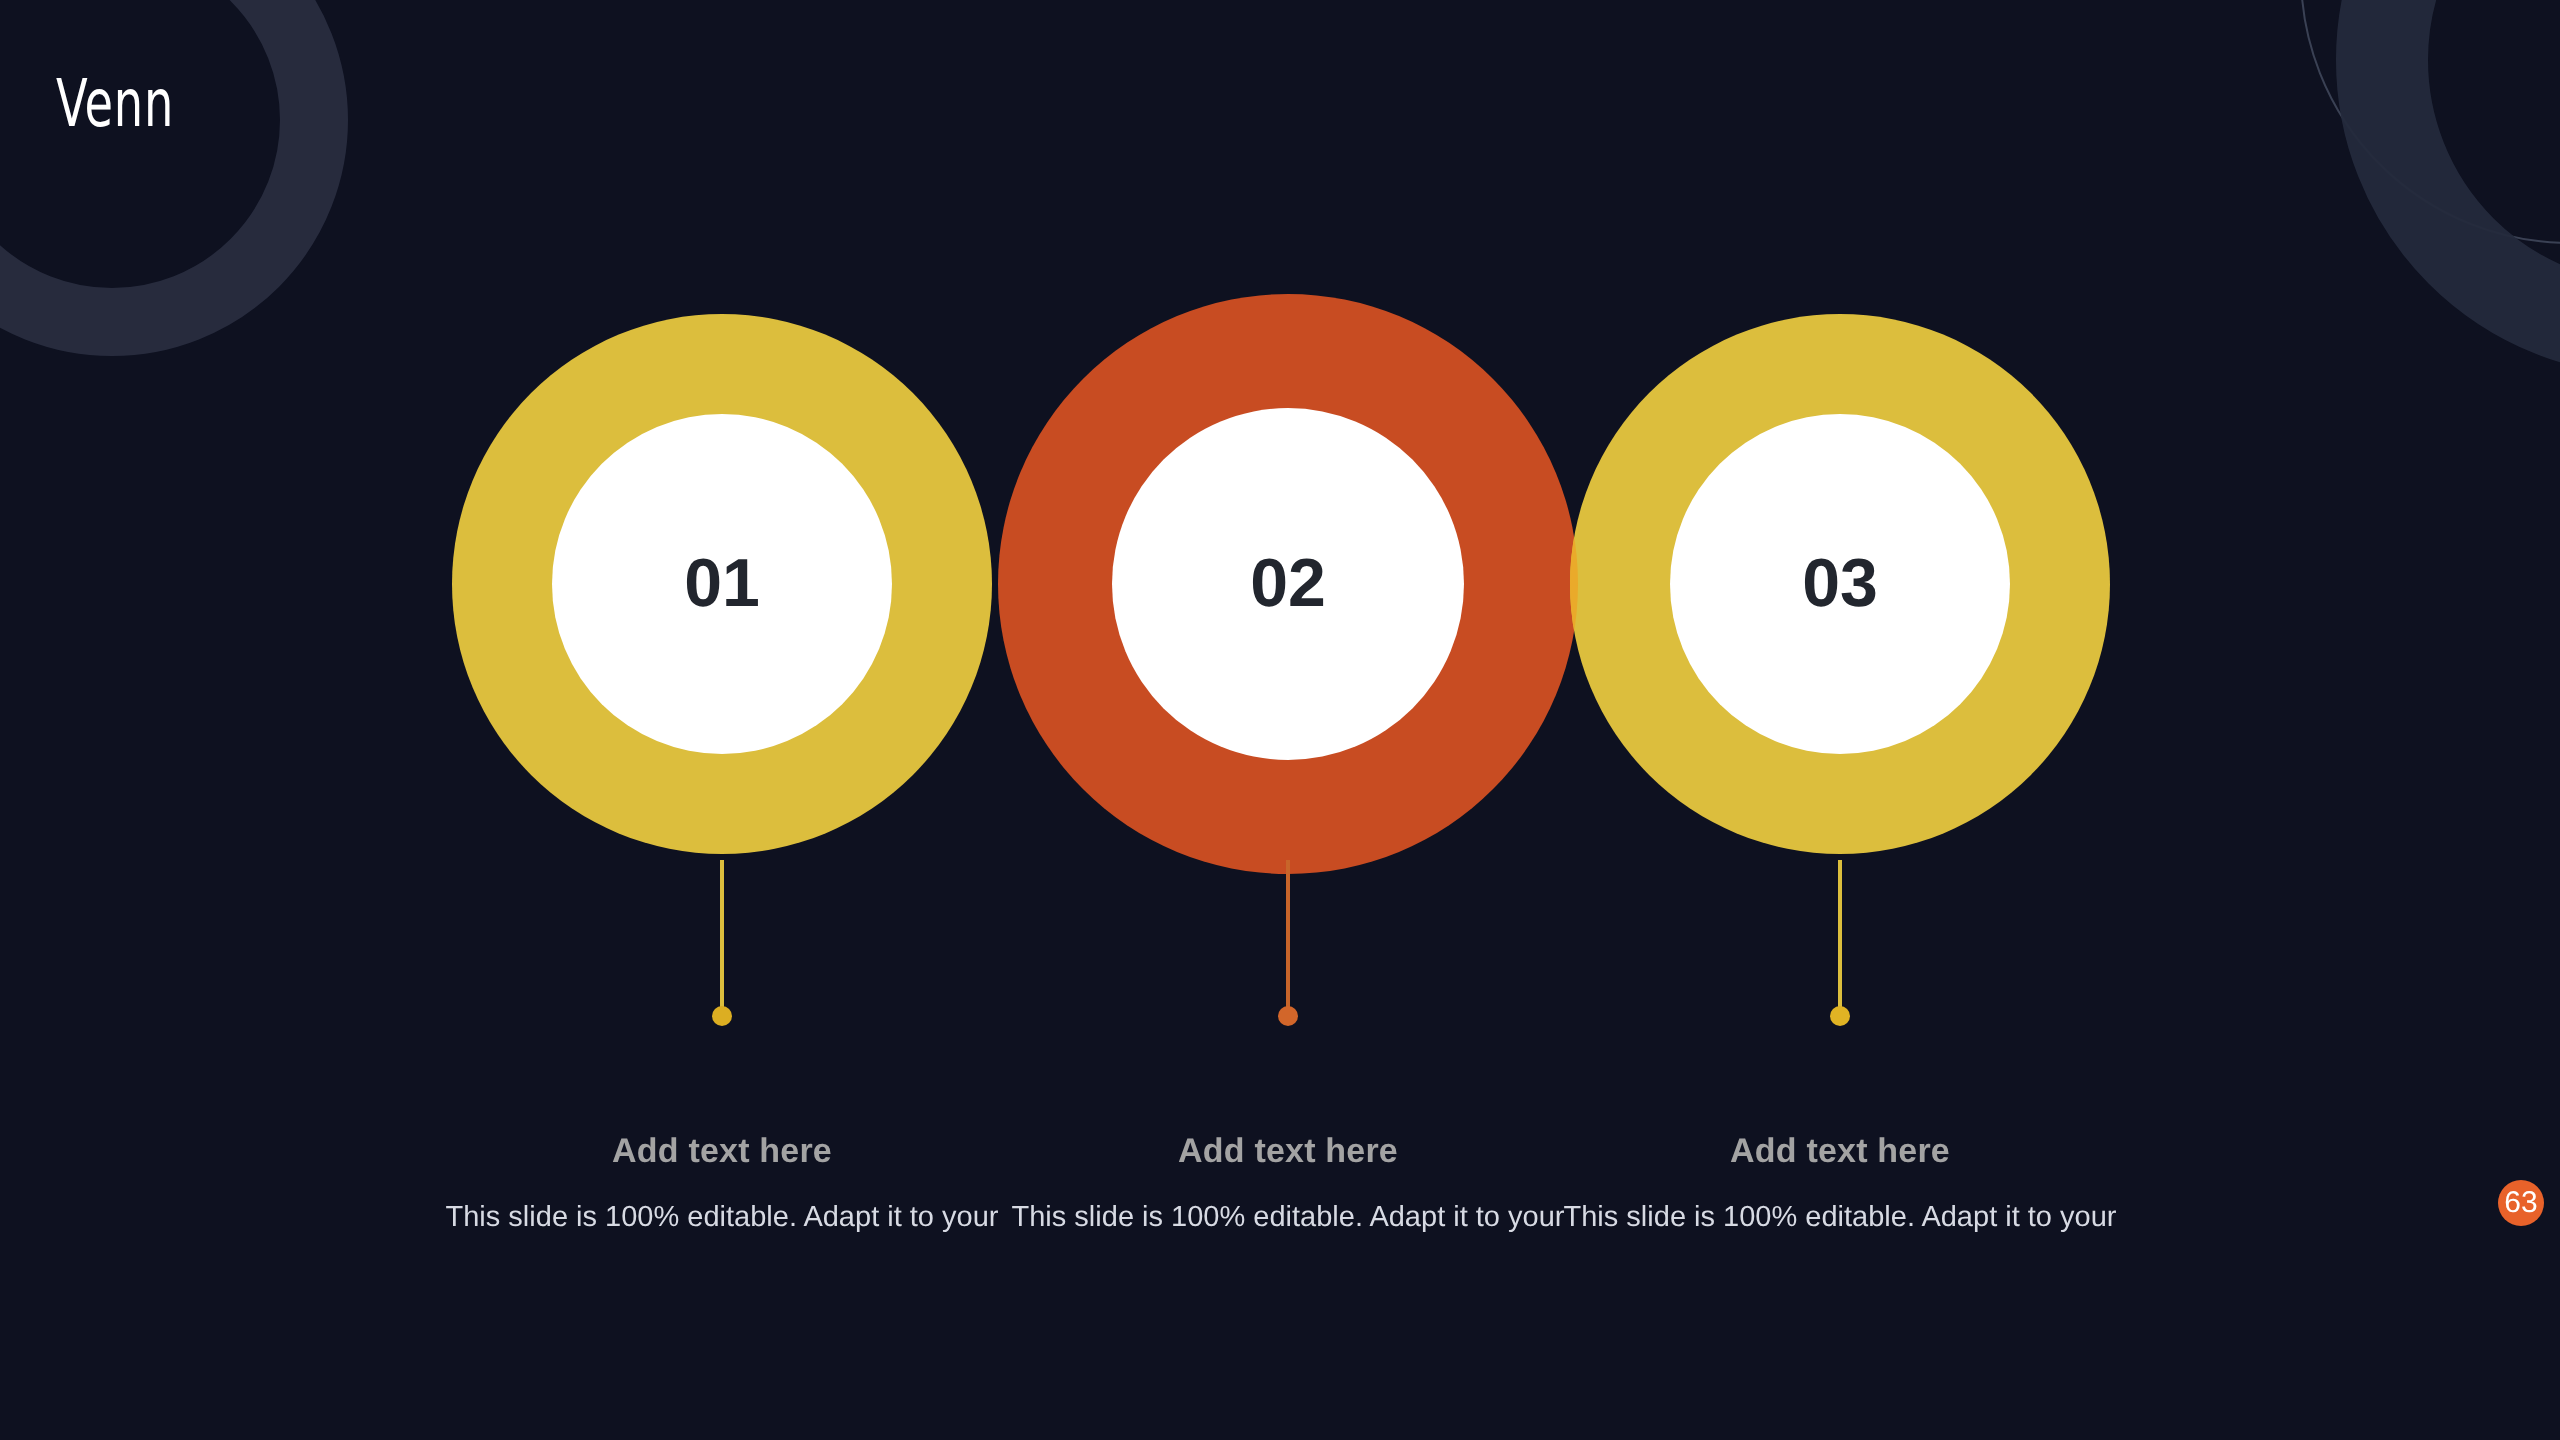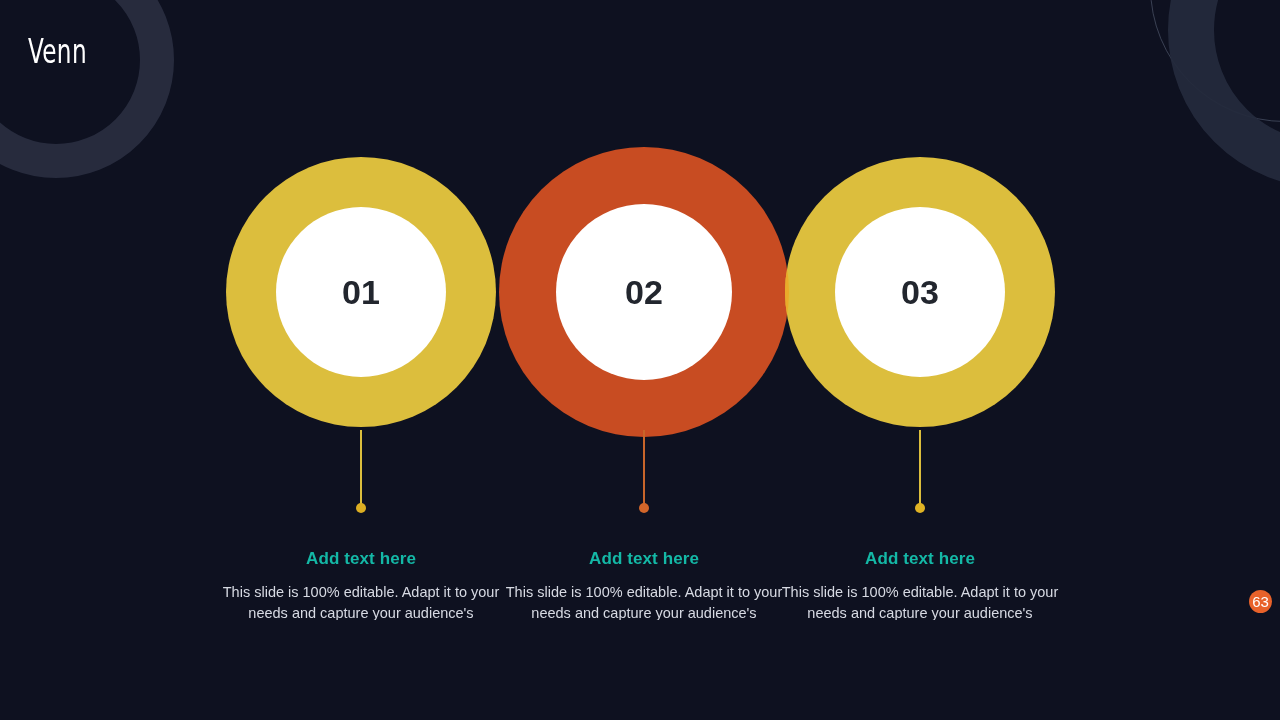--- a/index.html
+++ b/index.html
@@ -109,23 +109,23 @@
   
   .text-col {
     position: absolute;
     top: 548px;
     width: 300px;
     text-align: center;
   }
   .col-heading {
     font-size: 17px;
     font-weight: bold;
-    color: #14b8a6;
+    color: #a3a3a3;
     letter-spacing: 0.1px;
-    margin: 0 0 12px 0;
+    margin: 17px 0 12px 0;
     line-height: 22px;
   }
   .col-body {
     font-size: 14.5px;
     line-height: 20.5px;
     color: #d7dae3;
     margin: 6px;
     font-weight: 400;
   }
 

